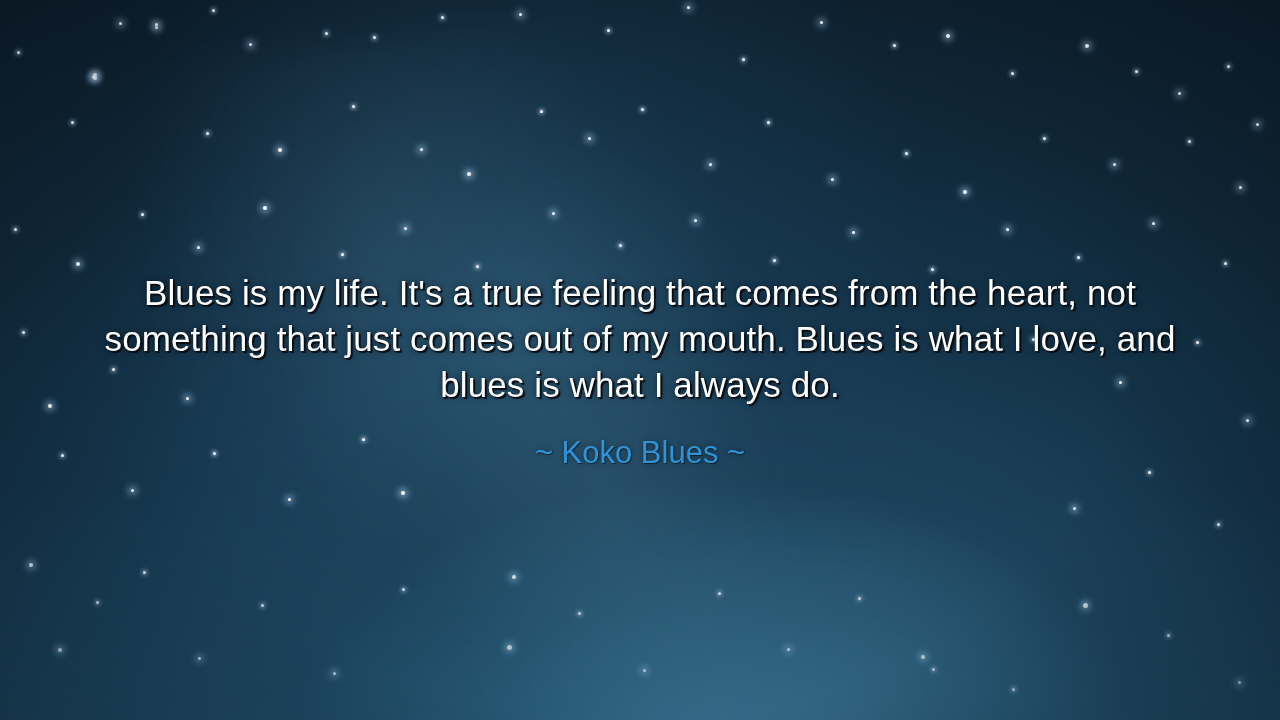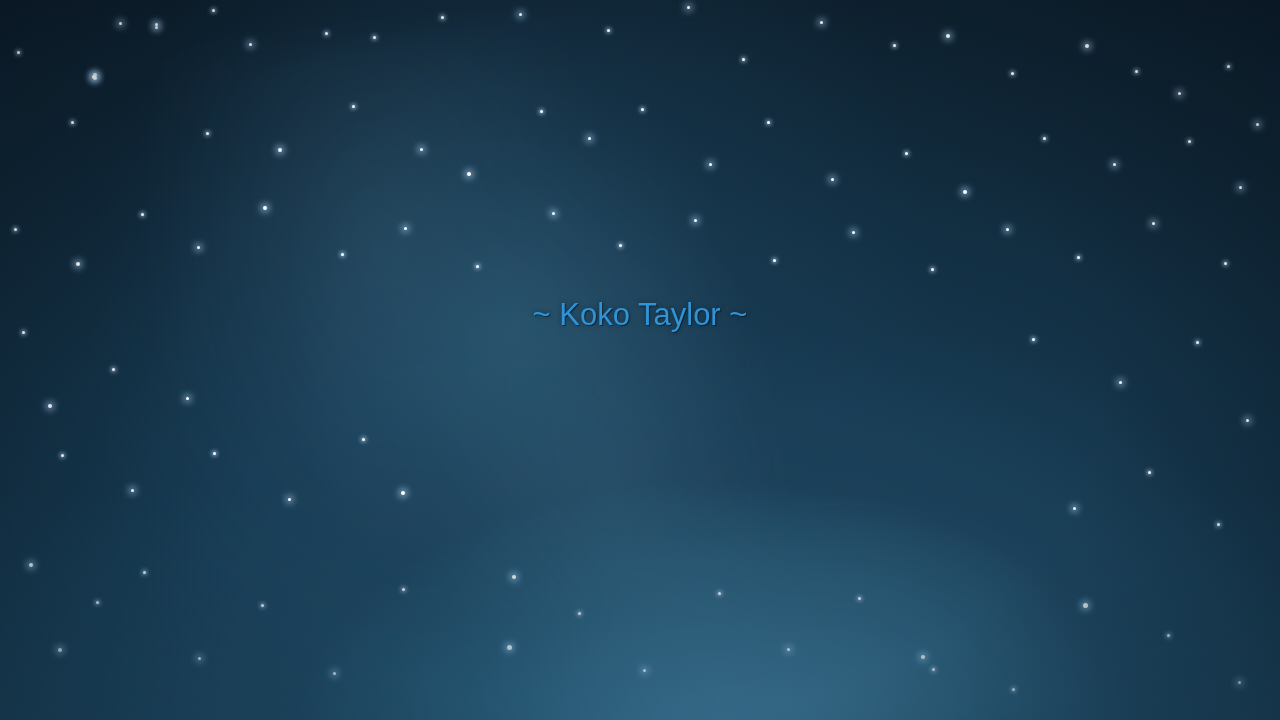--- a/index.html
+++ b/index.html
@@ -246,16 +246,17 @@
   <div class="star glow" style="left:932px; top:668px; width:3px; height:3px;"></div>
   <div class="star glow2" style="left:1083px;top:603px; width:5px; height:5px;"></div>
   <div class="star glow" style="left:1167px;top:634px; width:3px; height:3px;"></div>
   <div class="star glow2" style="left:1238px;top:681px; width:3px; height:3px;"></div>
   <div class="star glow" style="left:1012px;top:688px; width:3px; height:3px;"></div>
 
   <div class="bottom-haze"></div>
   <div class="vignette"></div>
 
   <div class="quote-block">
-    <p class="quote-author">~ Koko Taylor ~</p>
+    <p class="quote-text">Blues is my life. It's a true feeling that comes from the heart, not something that just comes out of my mouth. Blues is what I love, and blues is what I always do.</p>
+    <p class="quote-author">~ Koko Blues ~</p>
   </div>
 
 </div>
 
 </body></html>

